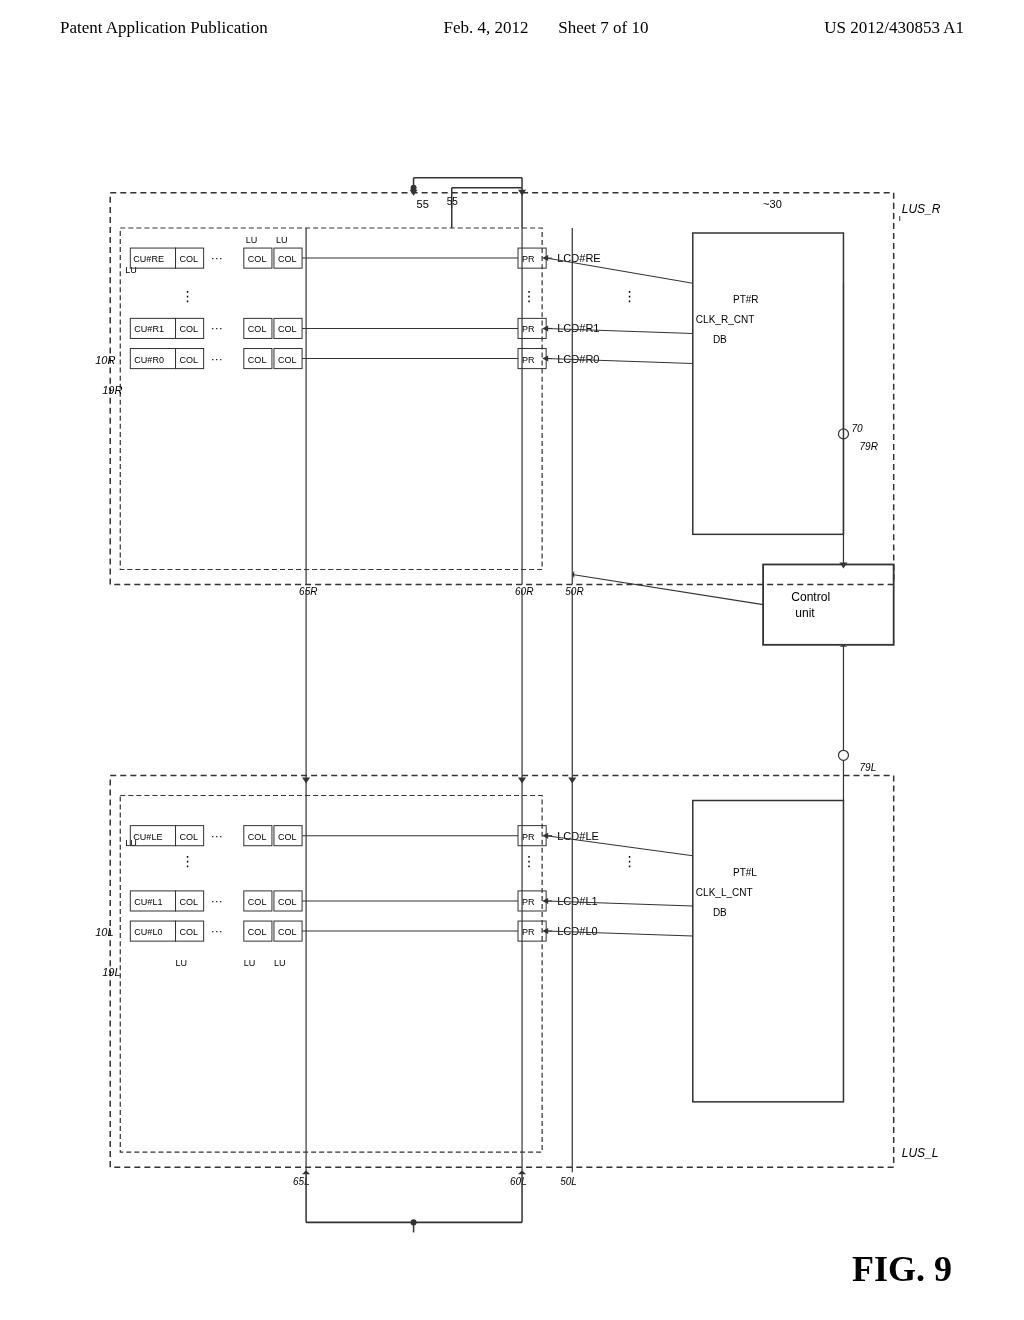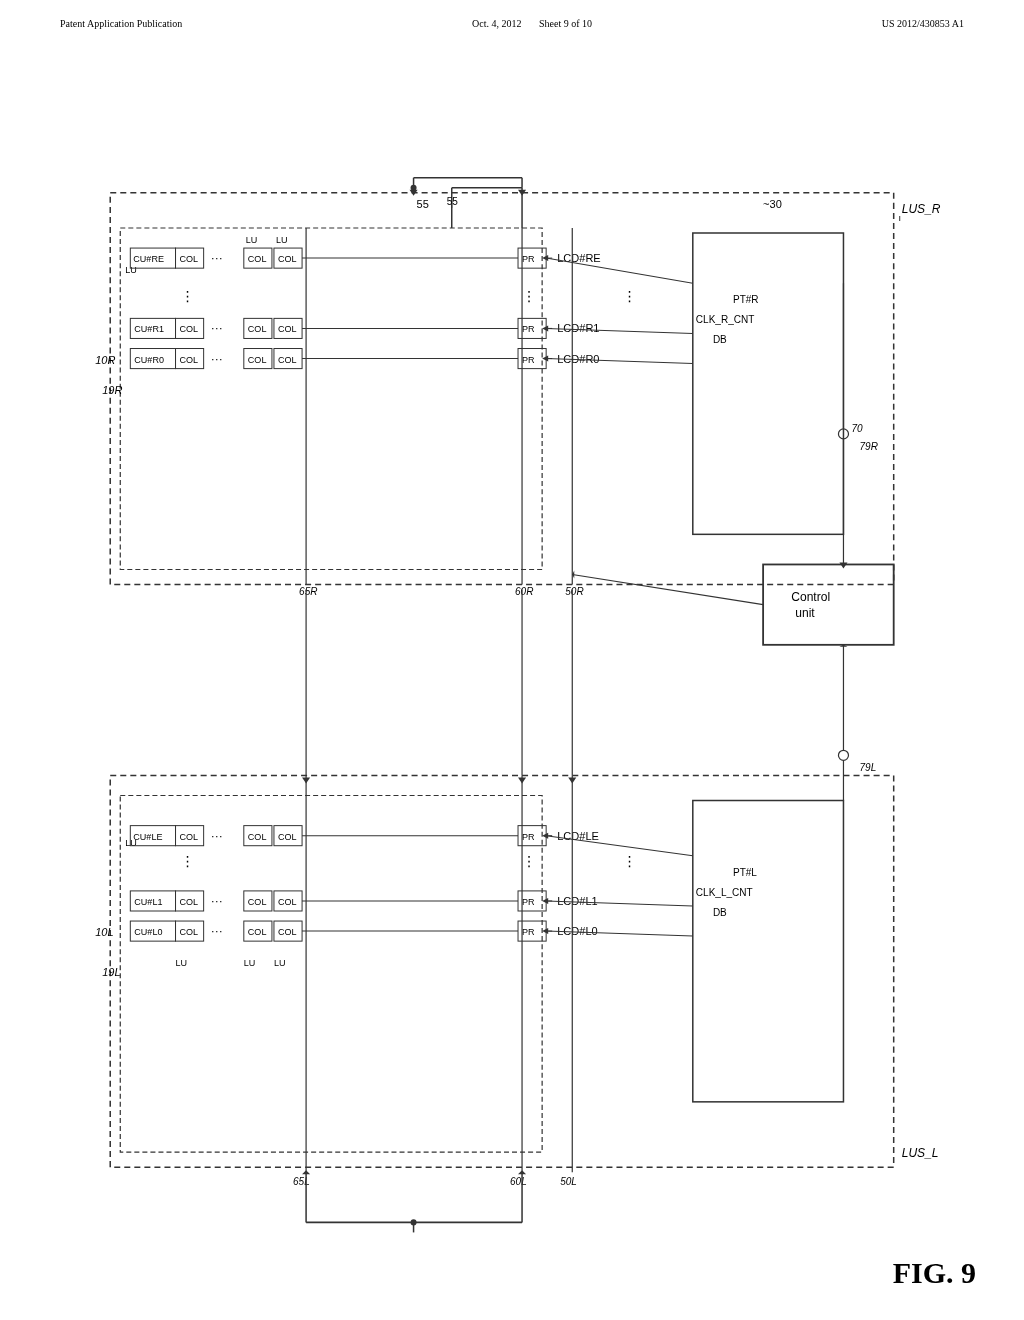--- a/index.html
+++ b/index.html
@@ -9,52 +9,52 @@
       background: #fff;
       font-family: 'Times New Roman', Times, serif;
       overflow: hidden;
       position: relative;
     }
     .page-header {
       display: flex;
       justify-content: space-between;
       align-items: center;
       padding: 18px 60px 0 60px;
-      font-size: 10px;
+      font-size: 17px;
     }
 
     .diagram-area {
       position: absolute;
       top: 130px;
       left: 60px;
       right: 60px;
       bottom: 80px;
     }
 
     svg {
       width: 100%;
       height: 100%;
     }
 
     .fig-label {
       position: absolute;
       bottom: 30px;
-      right: 48px;
-      font-size: 30px;
+      right: 72px;
+      font-size: 36px;
       font-weight: bold;
     }
   </style>
 </head>
 <body>
 
 <div class="page-header">
   <span>Patent Application Publication</span>
   <span>
-    <span>Oct. 4, 2012</span>&nbsp;&nbsp;&nbsp;&nbsp;&nbsp;&nbsp;
-    <span>Sheet 9 of 10</span>
+    <span>Feb. 4, 2012</span>&nbsp;&nbsp;&nbsp;&nbsp;&nbsp;&nbsp;
+    <span>Sheet 7 of 10</span>
   </span>
   <span>US 2012/430853 A1</span>
 </div>
 
 <div class="diagram-area">
 <svg viewBox="0 0 900 1100" xmlns="http://www.w3.org/2000/svg" font-family="Arial, sans-serif" font-size="11">
 
   <rect x="50" y="60" width="780" height="390" fill="none" stroke="#333" stroke-width="1.5" stroke-dasharray="6,4"></rect>
 
   <text x="838" y="80" font-size="12" font-style="italic">LUS_R</text>

